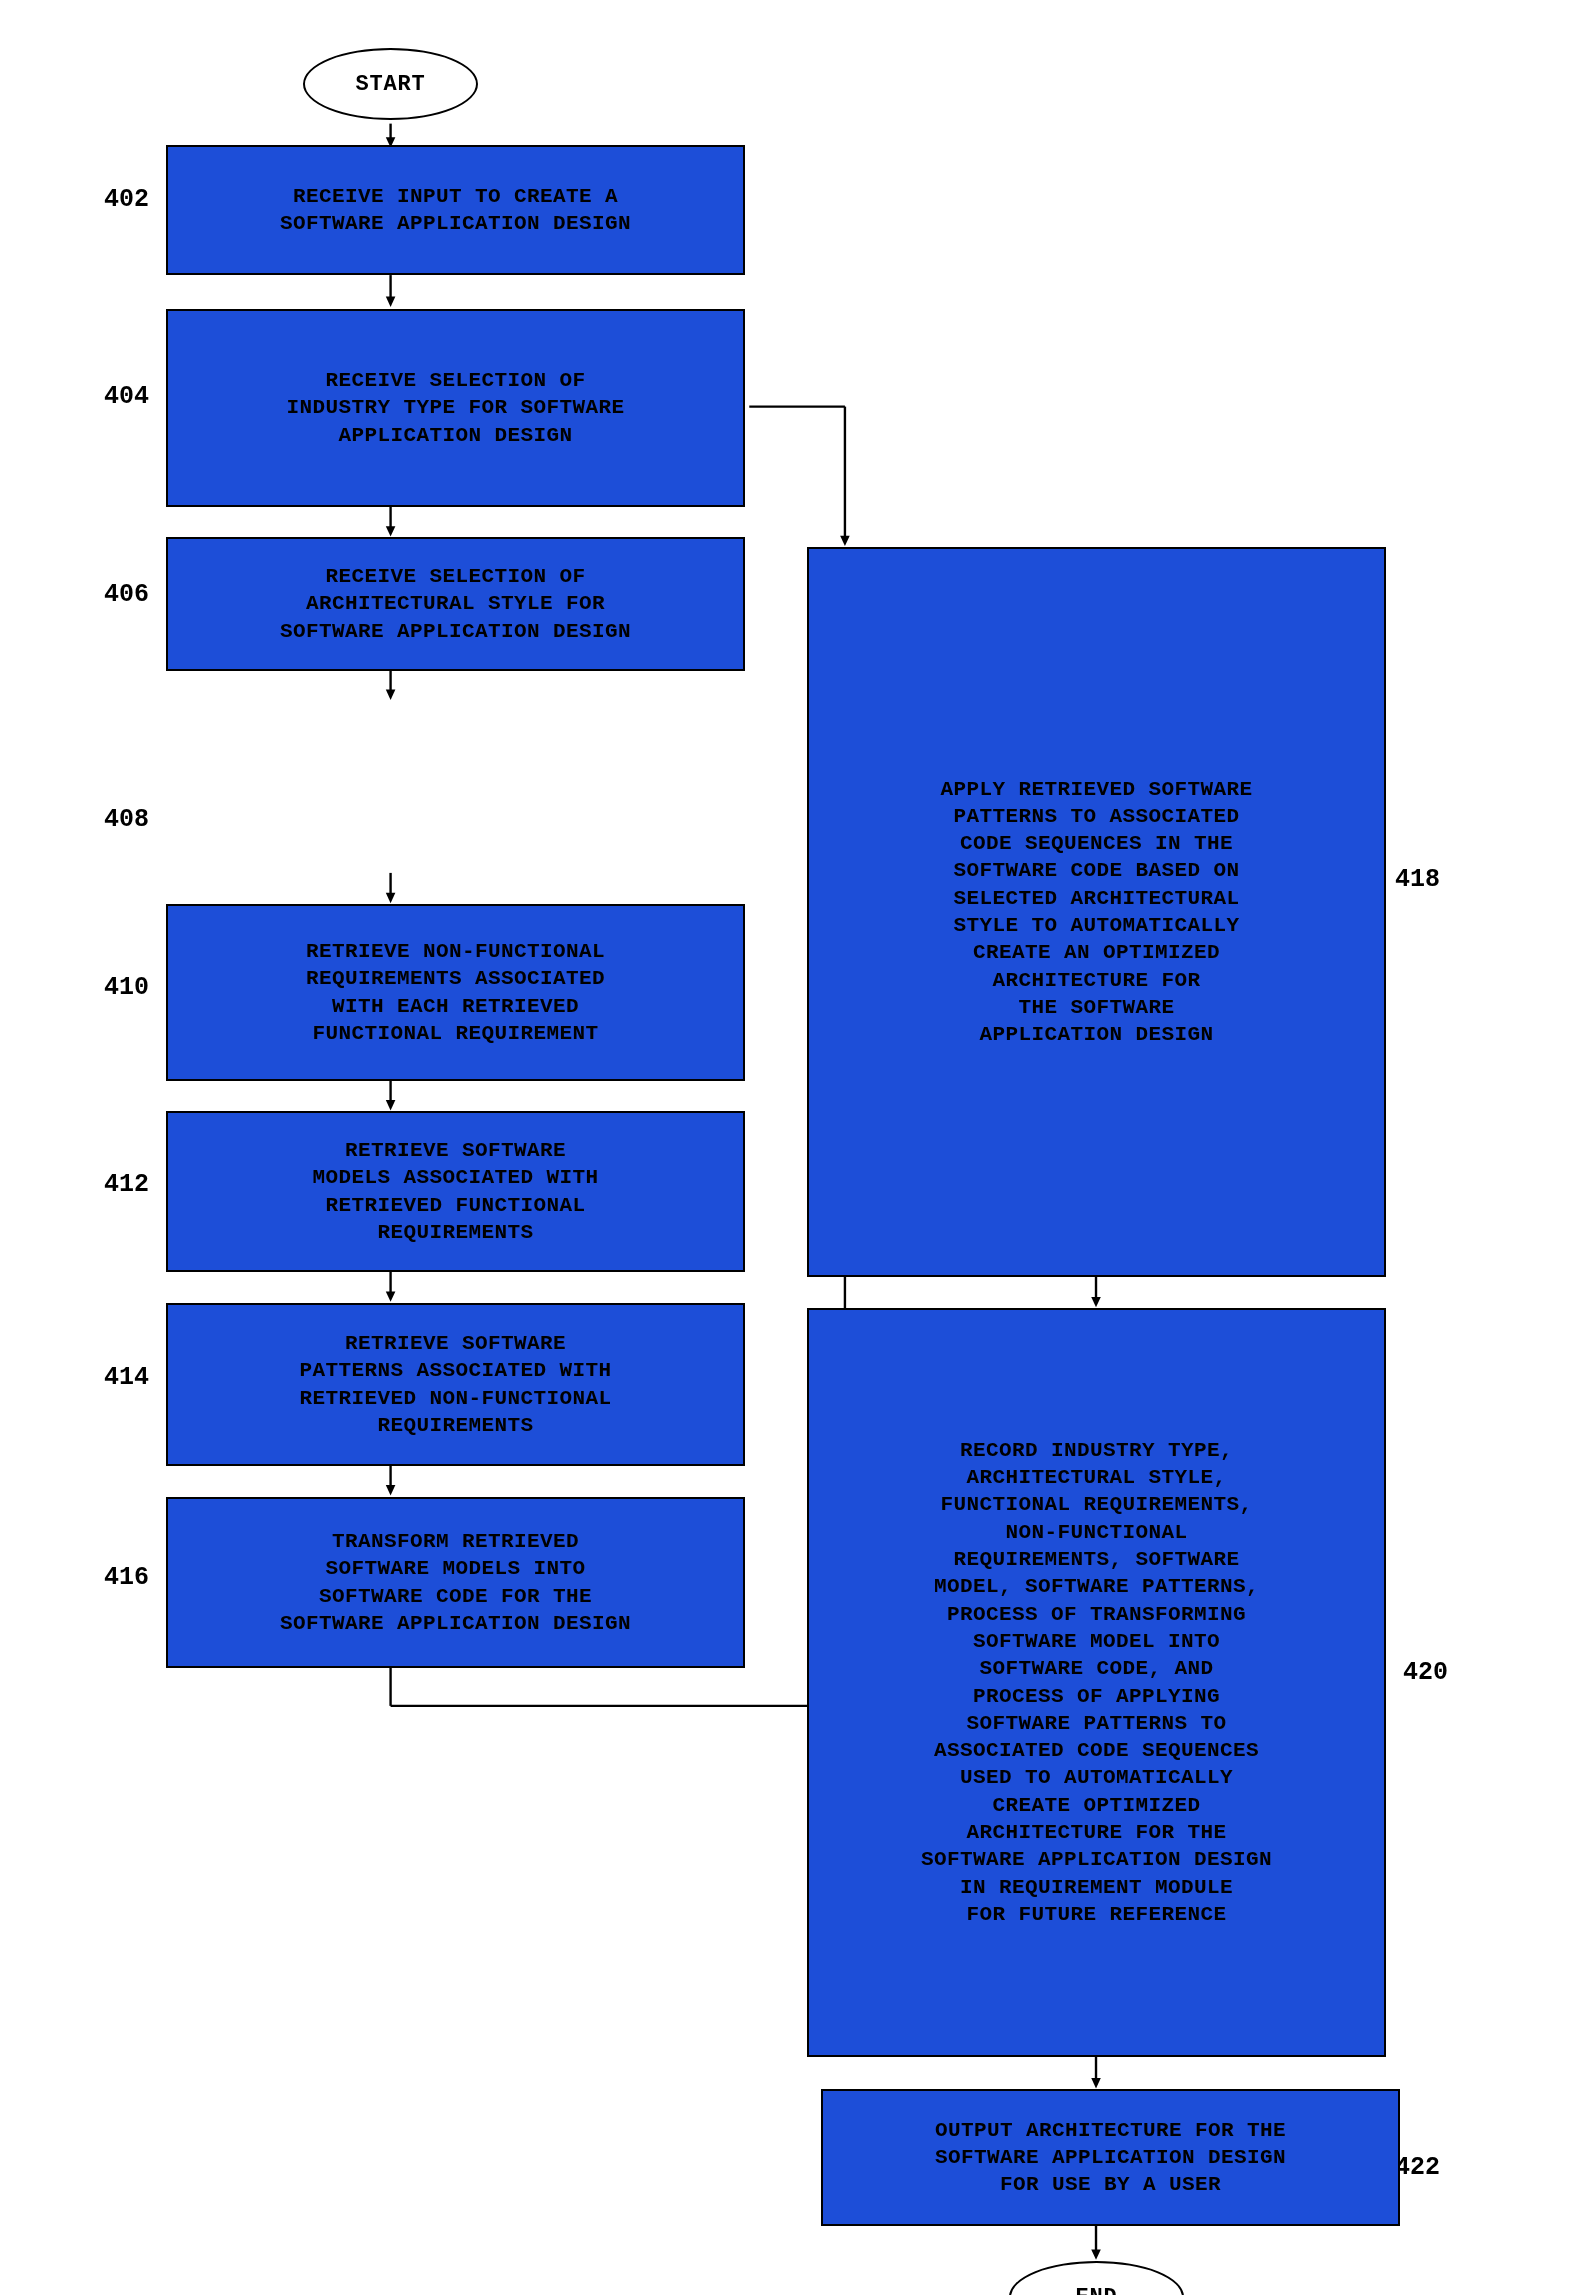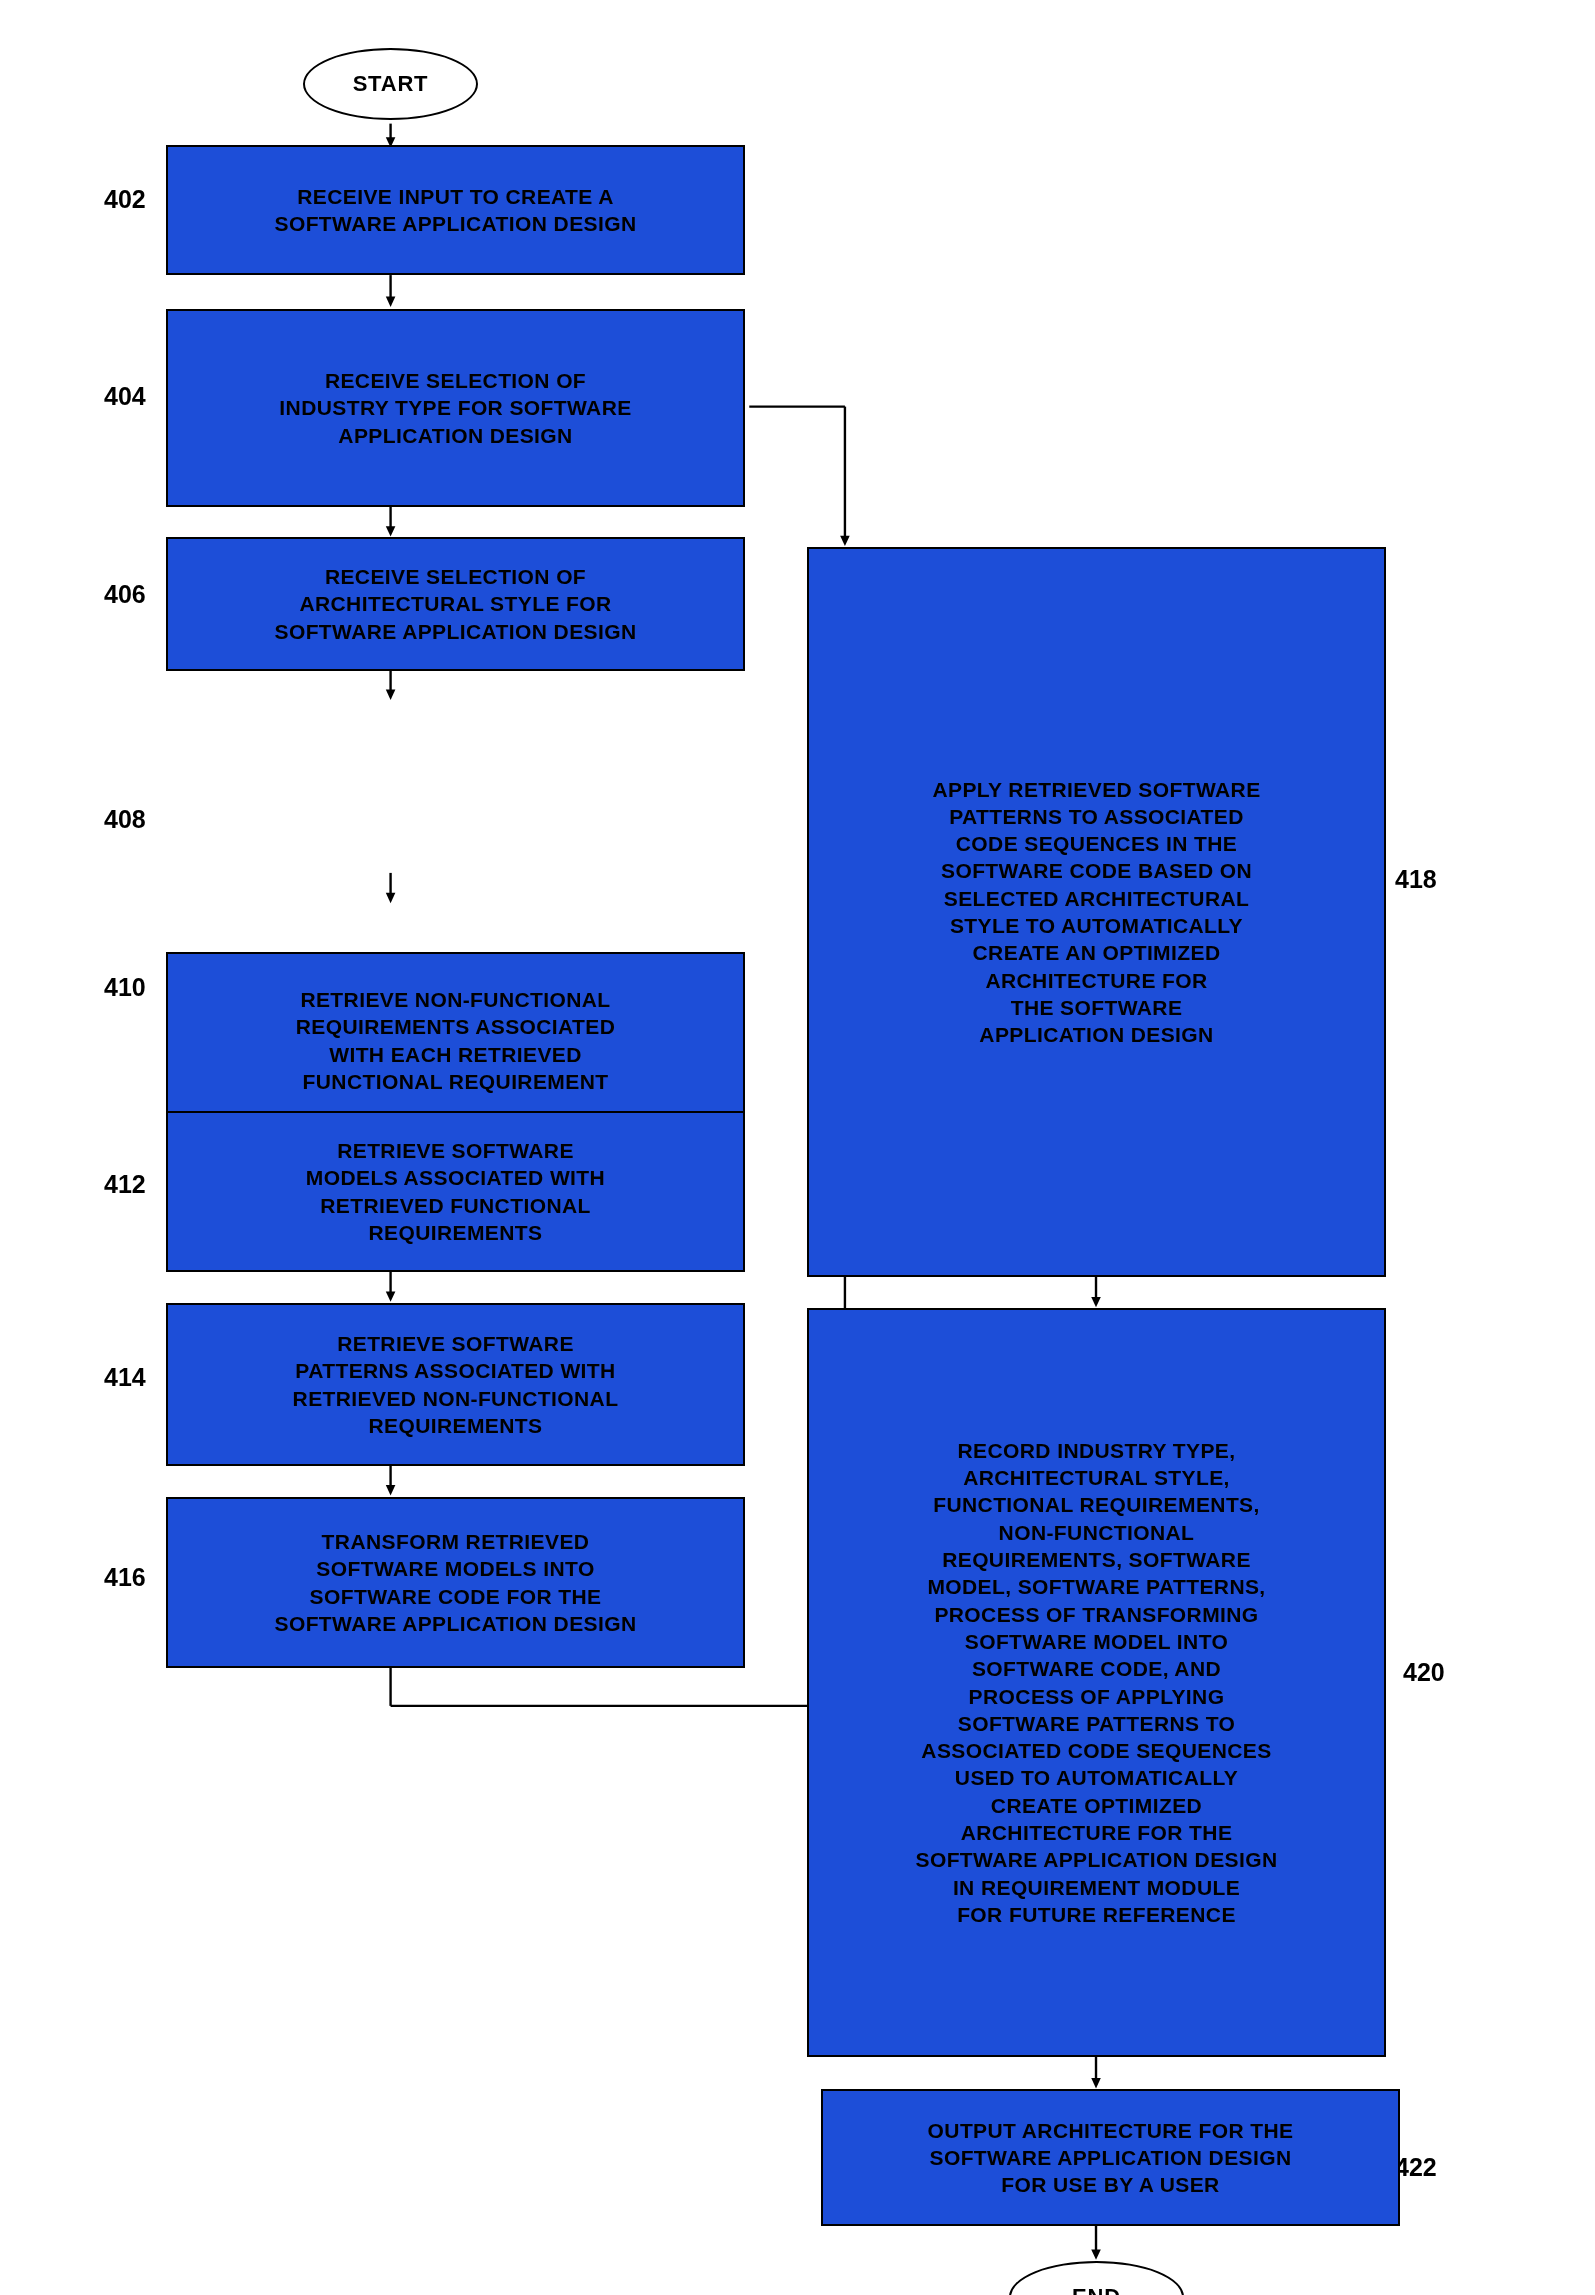--- a/index.html
+++ b/index.html
@@ -9,20 +9,21 @@
       width: 1595px;
       min-height: 2295px;
       position: relative;
       overflow-x: hidden;
     }
     .diagram-container {
       position: relative;
       width: 1277px;
       min-height: 2295px;
       padding: 16px;
+      font-family: Liberation Mono, monospace;
     }
     
     .box {
       position: absolute;
       border: 2.4px solid #000;
       background: #1d4ed8;
       display: flex;
       align-items: center;
       justify-content: center;
       text-align: center;
@@ -129,21 +130,21 @@
 
   <div class="box" style="left:166px; top:537px; width:579px; height:134px;">
     <span>RECEIVE SELECTION OF<br>ARCHITECTURAL STYLE FOR<br>SOFTWARE APPLICATION DESIGN</span>
   </div>
 
   <div class="label" style="left:104px; top:769px;margin-top:36px;">408</div>
 
 
   <div class="label" style="left:104px; top:973px;">410</div>
 
-  <div class="box" style="left:166px; top:904px; width:579px; height:177px;margin-top:48px;">
+  <div class="box" style="left:166px; top:904px; width:579px; height:177px;">
     <span>RETRIEVE NON-FUNCTIONAL<br>REQUIREMENTS ASSOCIATED<br>WITH EACH RETRIEVED<br>FUNCTIONAL REQUIREMENT</span>
   </div>
 
   <div class="label" style="left:104px; top:1170px;">412</div>
 
   <div class="box" style="left:166px; top:1111px; width:579px; height:161px;">
     <span>RETRIEVE SOFTWARE<br>MODELS ASSOCIATED WITH<br>RETRIEVED FUNCTIONAL<br>REQUIREMENTS</span>
   </div>
 
   <div class="label" style="left:104px; top:1363px;">414</div>

